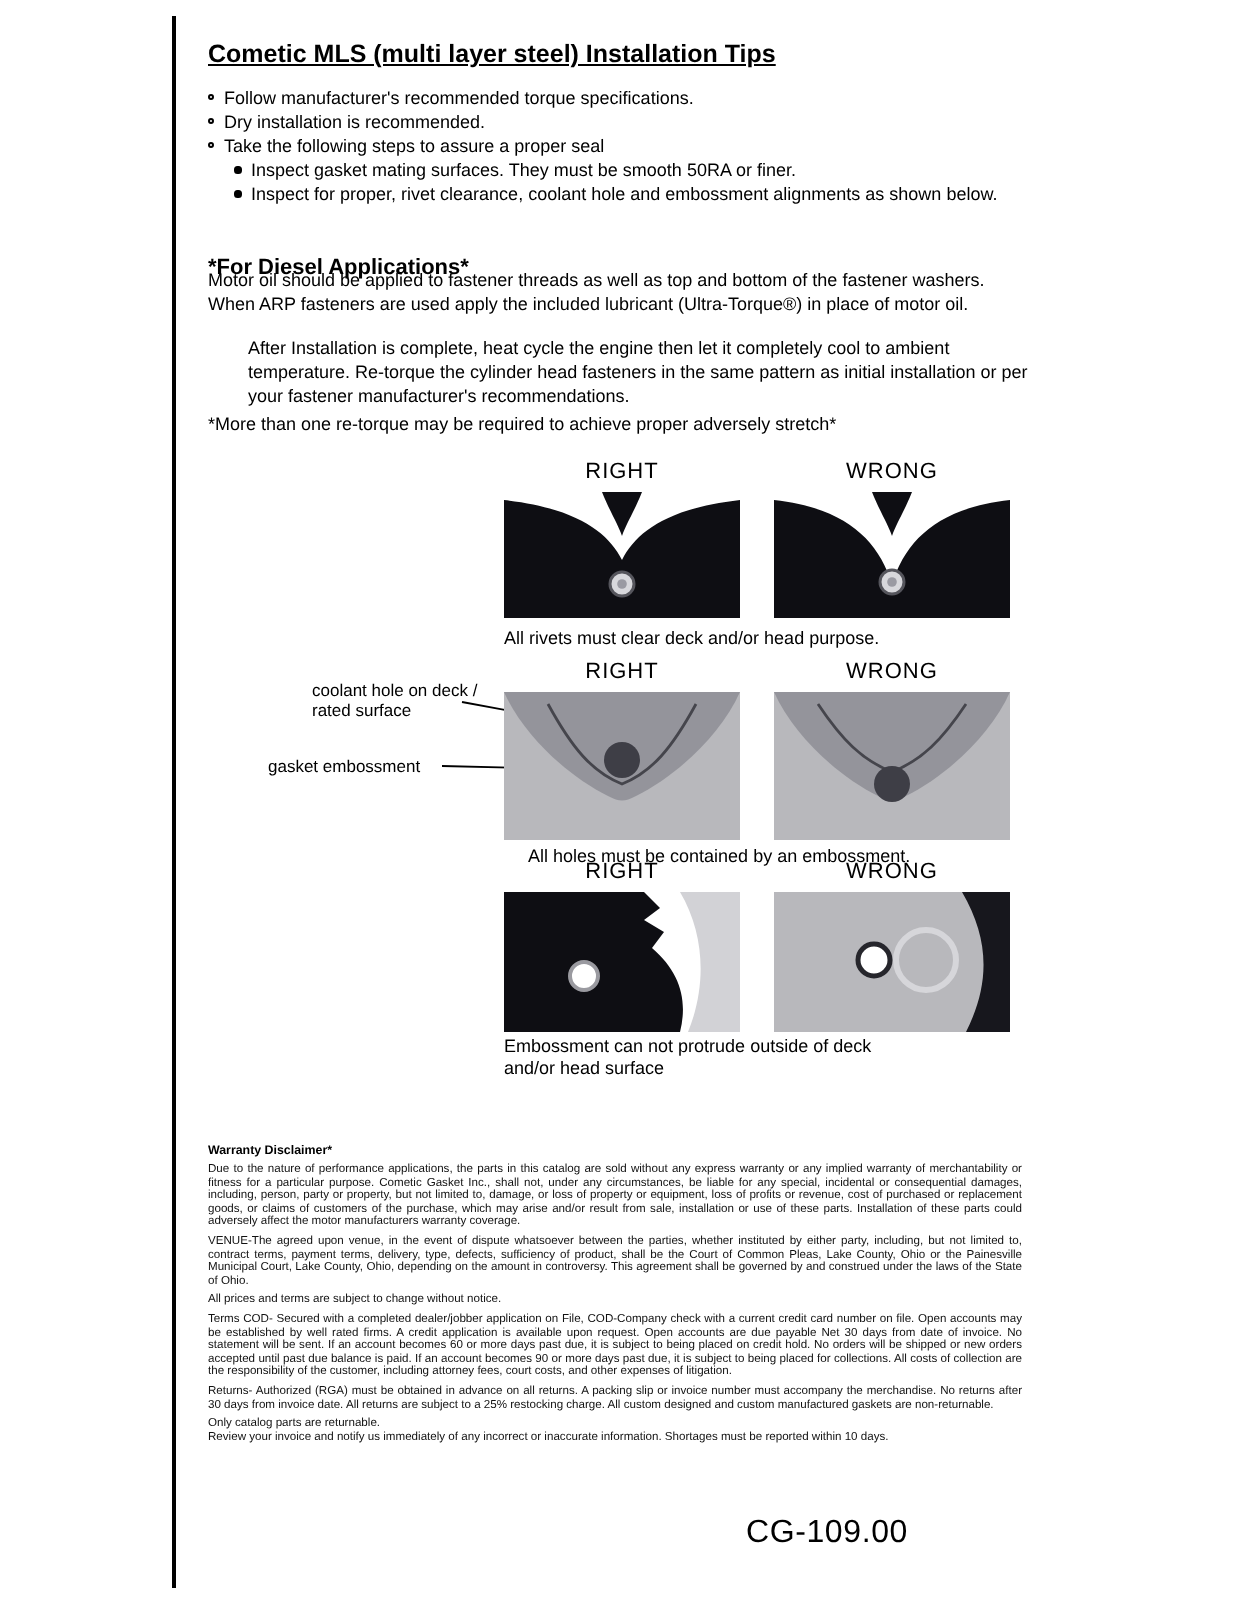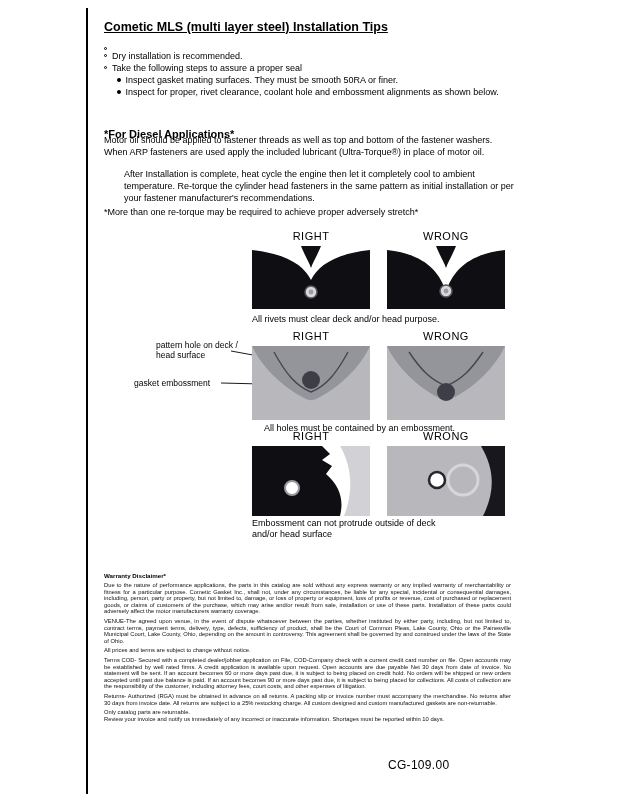--- a/index.html
+++ b/index.html
@@ -33,32 +33,33 @@
   .panel { position:absolute; width:118px; }
   .panel svg { display:block; width:100%; height:100%; }
   .fig-caption { position:absolute; left:236px; font-size:9px; line-height:11px; }
   .annot { position:absolute; font-size:8.5px; line-height:10px; }
   .annot-lines { position:absolute; left:0; top:0; pointer-events:none; }
 
   .disclaimer { position:absolute; left:104px; top:572px; width:407px; }
   .disclaimer h2 { font-size:6.2px; font-weight:bold; margin-bottom:3px; }
   .disclaimer p { font-size:5.8px; line-height:6.6px; margin-bottom:3px; text-align:justify; color:#111; }
 
-  .footer { position:absolute; left:388px; top:758px; font-size:12px; letter-spacing:0.3px; }
+  .footer { position:absolute; left:373px; top:758px; font-size:16px; letter-spacing:0.3px; }
 </style>
 </head>
 <body>
 
 <div class="left-rule"></div>
 
 <h1 class="title"><span>Cometic MLS (multi layer steel) Installation Tips</span></h1>
 
 <div class="tips">
   <div class="tip">
     <span class="dot"></span>
+    <span>Follow manufacturer's recommended torque specifications.</span>
   </div>
   <div class="tip">
     <span class="dot"></span>
     <span>Dry installation is recommended.</span>
   </div>
   <div class="tip">
     <span class="dot"></span>
     <span>Take the following steps to assure a proper seal</span>
   </div>
   <div class="tip sub">
@@ -97,21 +98,21 @@
       <circle cx="59" cy="45" r="2.4" fill="#9a9aa2"></circle>
     </svg>
   </div>
   <div class="fig-caption" style="top:84px; width:330px;">All rivets must clear deck and/or head purpose.</div>
 </div>
 
 <div class="fig" style="top:330px; height:110px;">
   <div class="fig-label" style="left:236px; top:0;">RIGHT</div>
   <div class="fig-label" style="left:371px; top:0;">WRONG</div>
 
-  <div class="annot" style="left:140px; top:10px; width:84px;">pattern hole on deck / head surface</div>
+  <div class="annot" style="left:140px; top:10px; width:84px;">coolant hole on deck / rated surface</div>
   <div class="annot" style="left:118px; top:48px; width:90px;">gasket embossment</div>
   <svg class="annot-lines" width="618" height="110">
     <line x1="215" y1="21" x2="264" y2="30" stroke="#000" stroke-width="0.9"></line>
     <line x1="205" y1="53" x2="286" y2="55" stroke="#000" stroke-width="0.9"></line>
   </svg>
 
   <div class="panel" style="left:236px; top:16px; height:74px;">
     <svg viewBox="0 0 118 74">
       <rect width="118" height="74" fill="#b8b8bc"></rect>
       <path d="M0,0 H118 C108,22 86,42 66,52 C60,55 58,55 52,52 C32,42 10,22 0,0 Z" fill="#94949b"></path>

